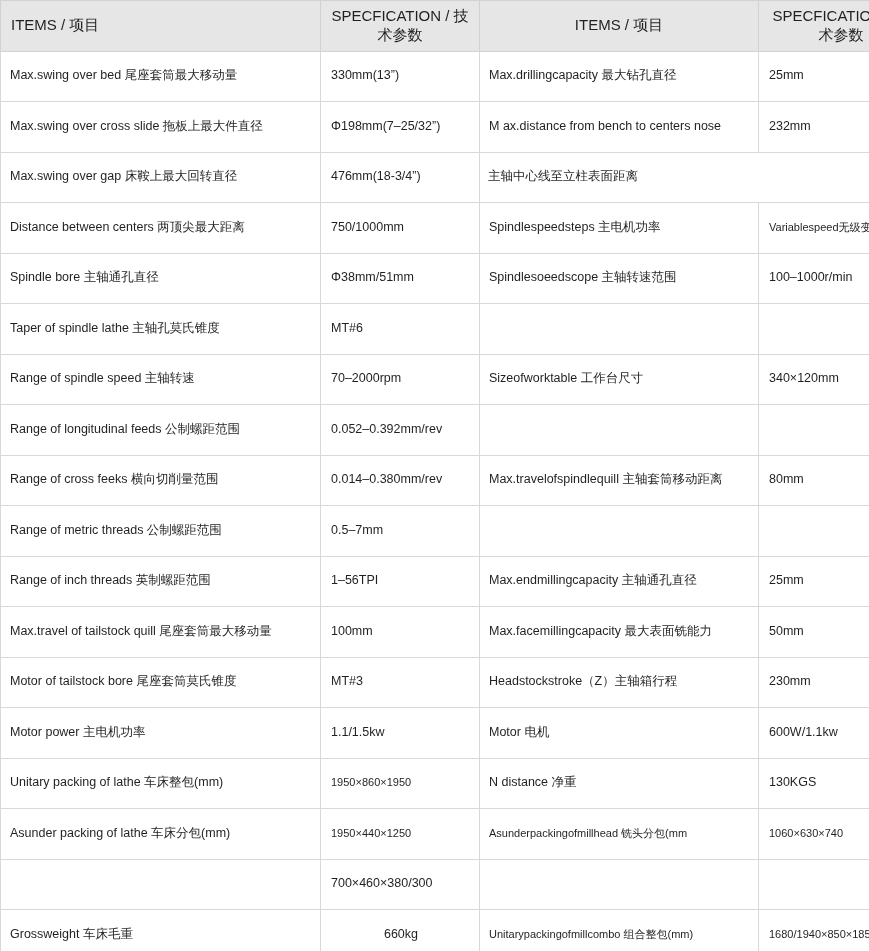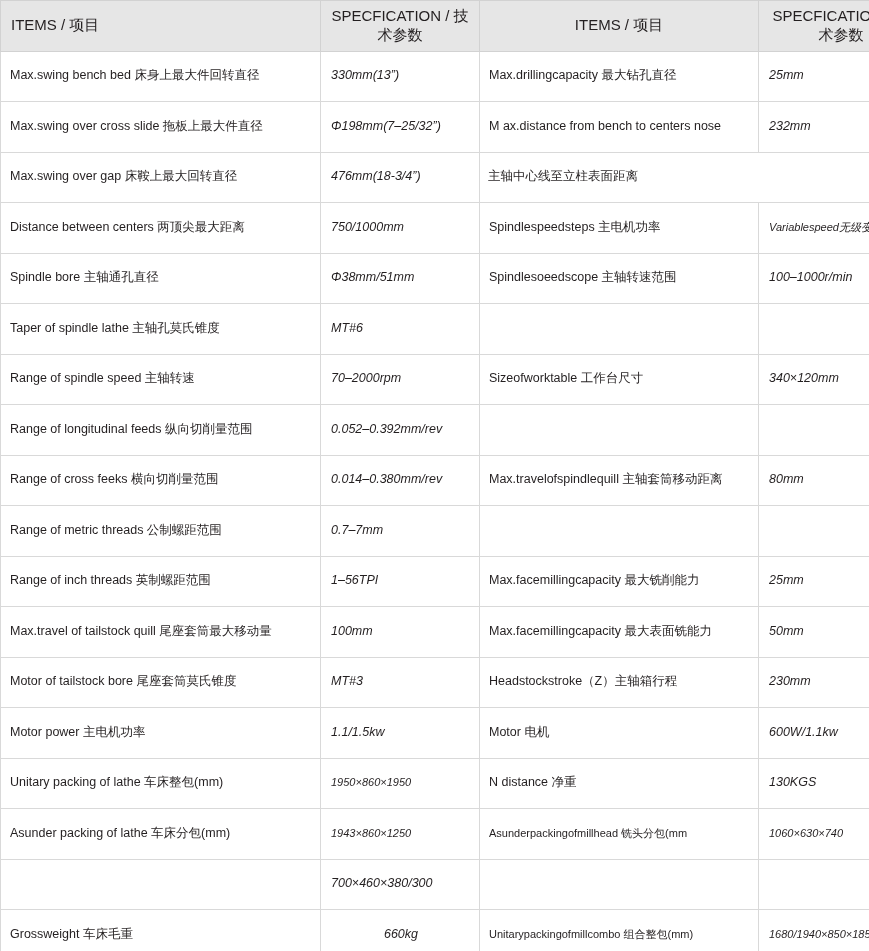--- a/index.html
+++ b/index.html
@@ -56,21 +56,20 @@
     width: 152px;
   }
   .spec-table td.item-cell {
     padding-left: 9px;
     padding-right: 6px;
     font-size: 12.5px;
   }
   .spec-table td.spec-cell {
     padding-left: 10px;
     font-size: 12.5px;
-    font-style: italic;
   }
   .spec-table td.small {
     font-size: 11px;
   }
   .spec-table td.center {
     text-align: center;
   }
   .spec-table tr {
     height: 50.5px;
   }
@@ -89,21 +88,21 @@
   <thead>
     <tr class="header-row">
       <th class="col-item h-item">ITEMS / 项目</th>
       <th class="col-spec">SPECFICATION / 技术参数</th>
       <th class="col-item2">ITEMS / 项目</th>
       <th class="col-spec2">SPECFICATION / 技术参数</th>
     </tr>
   </thead>
   <tbody>
     <tr>
-      <td class="item-cell">Max.swing bench bed  床身上最大件回转直径</td>
+      <td class="item-cell">Max.swing over bed  尾座套筒最大移动量</td>
       <td class="spec-cell">330mm(13”)</td>
       <td class="item-cell">Max.drillingcapacity  最大钻孔直径</td>
       <td class="spec-cell">25mm</td>
     </tr>
     <tr>
       <td class="item-cell">Max.swing over cross slide 拖板上最大件直径</td>
       <td class="spec-cell">Φ198mm(7–25/32”)</td>
       <td class="item-cell">M ax.distance from bench to centers nose</td>
       <td class="spec-cell">232mm</td>
     </tr>
@@ -130,41 +129,41 @@
       <td class="item-cell empty-cell"></td>
       <td class="spec-cell empty-cell"></td>
     </tr>
     <tr>
       <td class="item-cell">Range of spindle speed  主轴转速</td>
       <td class="spec-cell">70–2000rpm</td>
       <td class="item-cell">Sizeofworktable  工作台尺寸</td>
       <td class="spec-cell">340×120mm</td>
     </tr>
     <tr>
-      <td class="item-cell">Range of longitudinal feeds  纵向切削量范围</td>
+      <td class="item-cell">Range of longitudinal feeds  公制螺距范围</td>
       <td class="spec-cell">0.052–0.392mm/rev</td>
       <td class="item-cell empty-cell"></td>
       <td class="spec-cell empty-cell"></td>
     </tr>
     <tr>
       <td class="item-cell">Range of cross feeks  横向切削量范围</td>
       <td class="spec-cell">0.014–0.380mm/rev</td>
       <td class="item-cell">Max.travelofspindlequill  主轴套筒移动距离</td>
       <td class="spec-cell">80mm</td>
     </tr>
     <tr>
       <td class="item-cell">Range of metric threads  公制螺距范围</td>
-      <td class="spec-cell">0.7–7mm</td>
+      <td class="spec-cell">0.5–7mm</td>
       <td class="item-cell empty-cell"></td>
       <td class="spec-cell empty-cell"></td>
     </tr>
     <tr>
       <td class="item-cell">Range of inch threads  英制螺距范围</td>
       <td class="spec-cell">1–56TPI</td>
-      <td class="item-cell">Max.facemillingcapacity  最大铣削能力</td>
+      <td class="item-cell">Max.endmillingcapacity  主轴通孔直径</td>
       <td class="spec-cell">25mm</td>
     </tr>
     <tr>
       <td class="item-cell">Max.travel of tailstock quill  尾座套筒最大移动量</td>
       <td class="spec-cell">100mm</td>
       <td class="item-cell">Max.facemillingcapacity  最大表面铣能力</td>
       <td class="spec-cell">50mm</td>
     </tr>
     <tr>
       <td class="item-cell">Motor of tailstock bore  尾座套筒莫氏锥度</td>
@@ -179,21 +178,21 @@
       <td class="spec-cell">600W/1.1kw</td>
     </tr>
     <tr>
       <td class="item-cell">Unitary packing of lathe  车床整包(mm)</td>
       <td class="spec-cell small">1950×860×1950</td>
       <td class="item-cell">N distance  净重</td>
       <td class="spec-cell">130KGS</td>
     </tr>
     <tr>
       <td class="item-cell">Asunder packing of lathe  车床分包(mm)</td>
-      <td class="spec-cell small">1943×860×1250</td>
+      <td class="spec-cell small">1950×440×1250</td>
       <td class="item-cell small">Asunderpackingofmillhead  铣头分包(mm</td>
       <td class="spec-cell small">1060×630×740</td>
     </tr>
     <tr>
       <td class="item-cell empty-cell"></td>
       <td class="spec-cell">700×460×380/300</td>
       <td class="item-cell empty-cell"></td>
       <td class="spec-cell empty-cell"></td>
     </tr>
     <tr>

